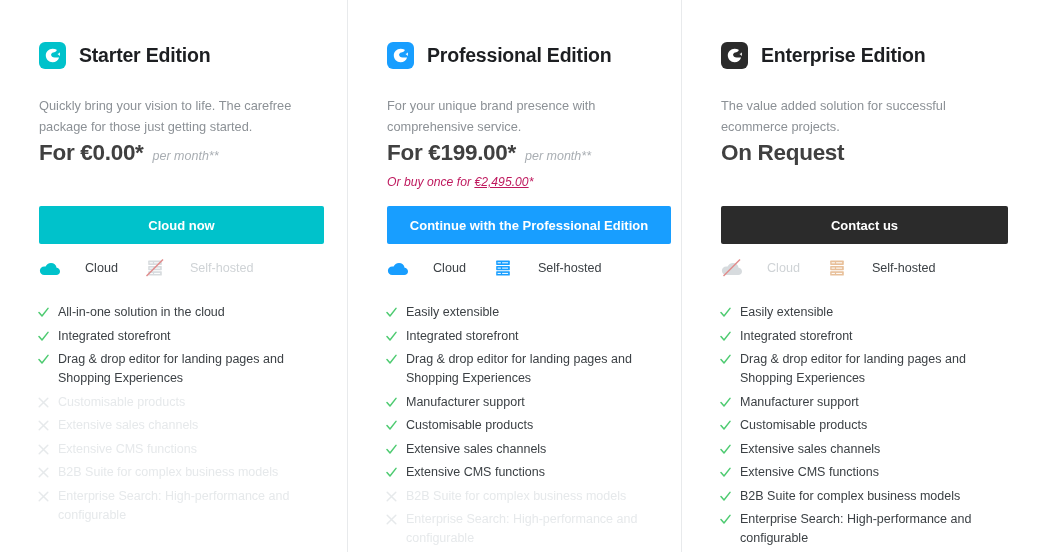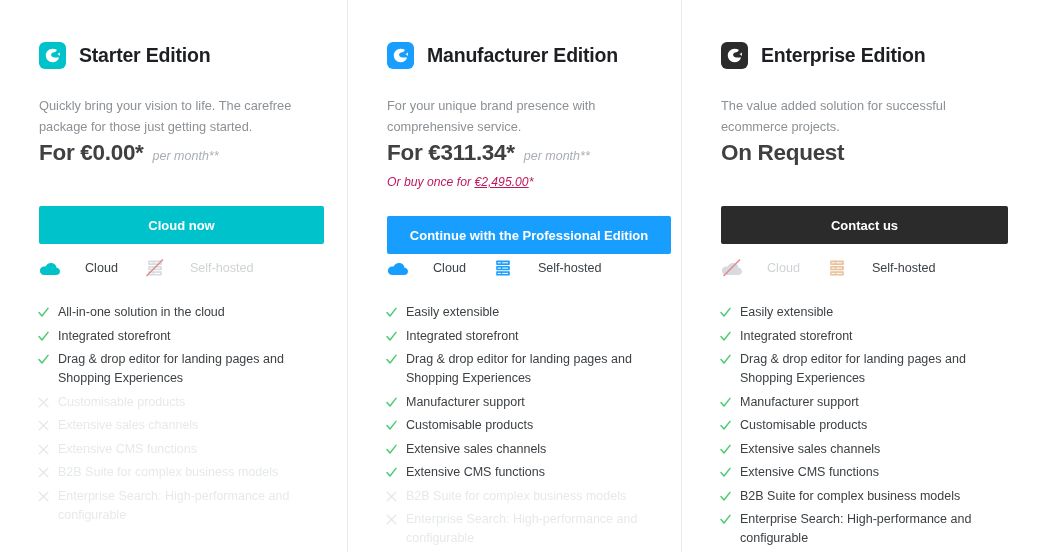--- a/index.html
+++ b/index.html
@@ -100,21 +100,21 @@
     font-family: "Liberation Sans", sans-serif;
     font-size: 13px;
     font-weight: bold;
     cursor: pointer;
     display: flex;
     align-items: center;
     justify-content: center;
     white-space: nowrap;
   }
   .col-starter .cta-button { width: 285px; }
-  .col-professional .cta-button { width: 284px; margin-top: 10px; }
+  .col-professional .cta-button { width: 284px; }
   .col-enterprise .cta-button { width: 287px; }
 
   
   .deployment-row {
     position: absolute;
     left: 39px;
     top: 258px;
     display: flex;
     align-items: center;
     gap: 26px;
@@ -292,26 +292,26 @@
     </div>
     <div class="plan-column col-professional">
       <div class="plan-header">
         <span class="plan-logo">
           <svg width="27" height="27" viewBox="0 0 27 27" aria-hidden="true">
             <rect x="0" y="0" width="27" height="27" rx="6" fill="#189EFF"></rect>
             <path fill="#ffffff" d="M17.4 7.6c-1.1-.5-2.4-.8-3.8-.8-3.8 0-6.8 3-6.8 6.7s3 6.7 6.8 6.7c3.1 0 5.7-2 6.5-4.8h-4.4c-2.2 0-3.6-1-3.6-2.6 0-1.1.8-1.9 2.1-2.3 1.3-.4 2.4-.6 3.2-1.5.4-.4.4-1 0-1.4z"></path>
             <path fill="#ffffff" d="M20.6 10.4c-.4.7-1.2 1.2-2.2 1.5 1.2.5 1.9 1.3 2.1 2.3.3-.7.4-1.5.4-2.3 0-.5 0-1-.1-1.5z"></path>
           </svg>
         </span>
-        <div class="plan-title">Manufacturer Edition</div>
+        <div class="plan-title">Professional Edition</div>
       </div>
       <p class="plan-desc">For your unique brand presence with comprehensive service.</p>
       <div class="price-block">
         <div class="price-line">
-          <span class="price-main">For €311.34*</span>
+          <span class="price-main">For €199.00*</span>
           <span class="price-period">per month**</span>
         </div>
         <div class="price-alt"><span>Or buy once for </span><span class="alt-amount">€2,495.00</span><span>*</span></div>
       </div>
       <button class="cta-button" style="background: rgb(24, 158, 255);">Continue with the Professional Edition</button>
       <div class="deployment-row">
         <div class="deployment-item">
           <span class="deployment-icon">
             <svg width="22" height="15" viewBox="0 0 22 15" aria-hidden="true">
               <path fill="#189EFF" d="M5.2 14h12.1c2.1 0 3.7-1.6 3.7-3.6 0-1.9-1.5-3.5-3.4-3.6C17.2 4 14.9 2 12 2 9.5 2 7.4 3.5 6.6 5.6 6.2 5.5 5.8 5.4 5.3 5.4 2.8 5.4.9 7.3.9 9.7.9 12.1 2.8 14 5.2 14z"></path>

